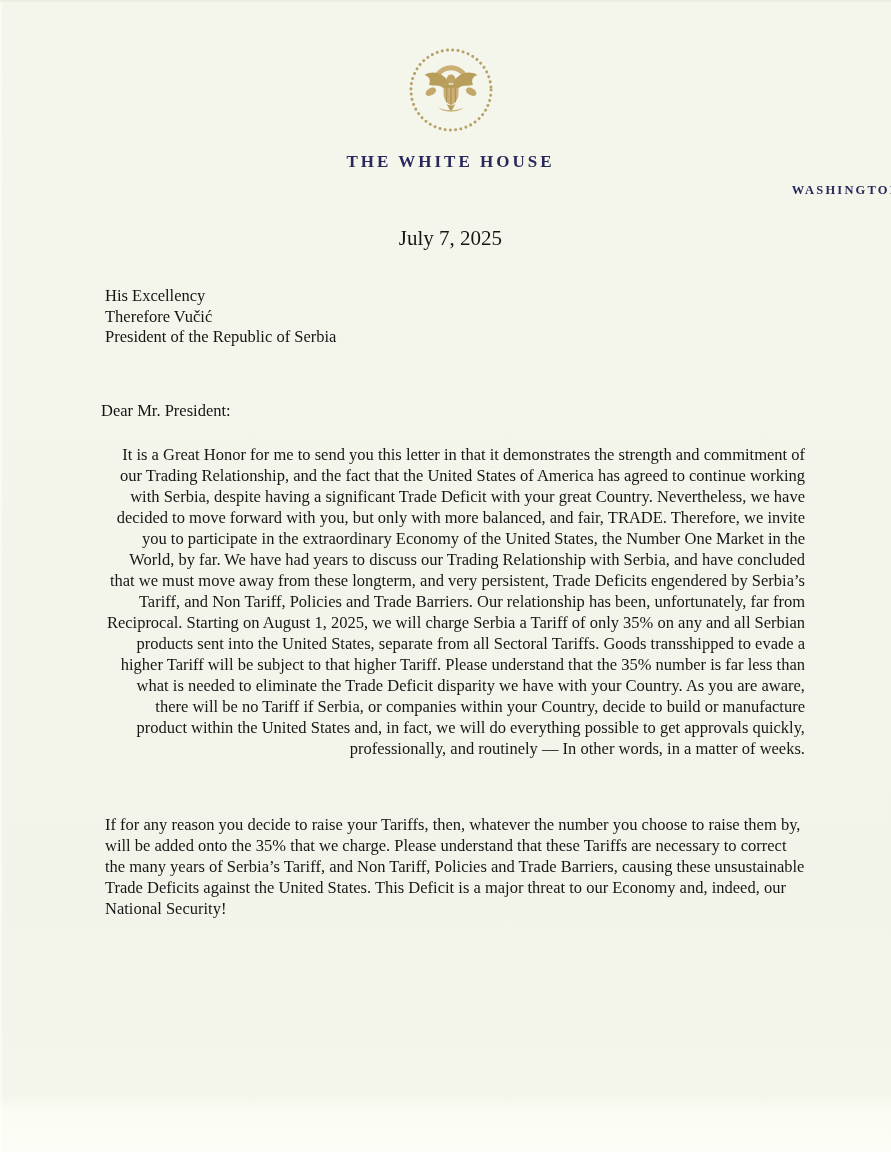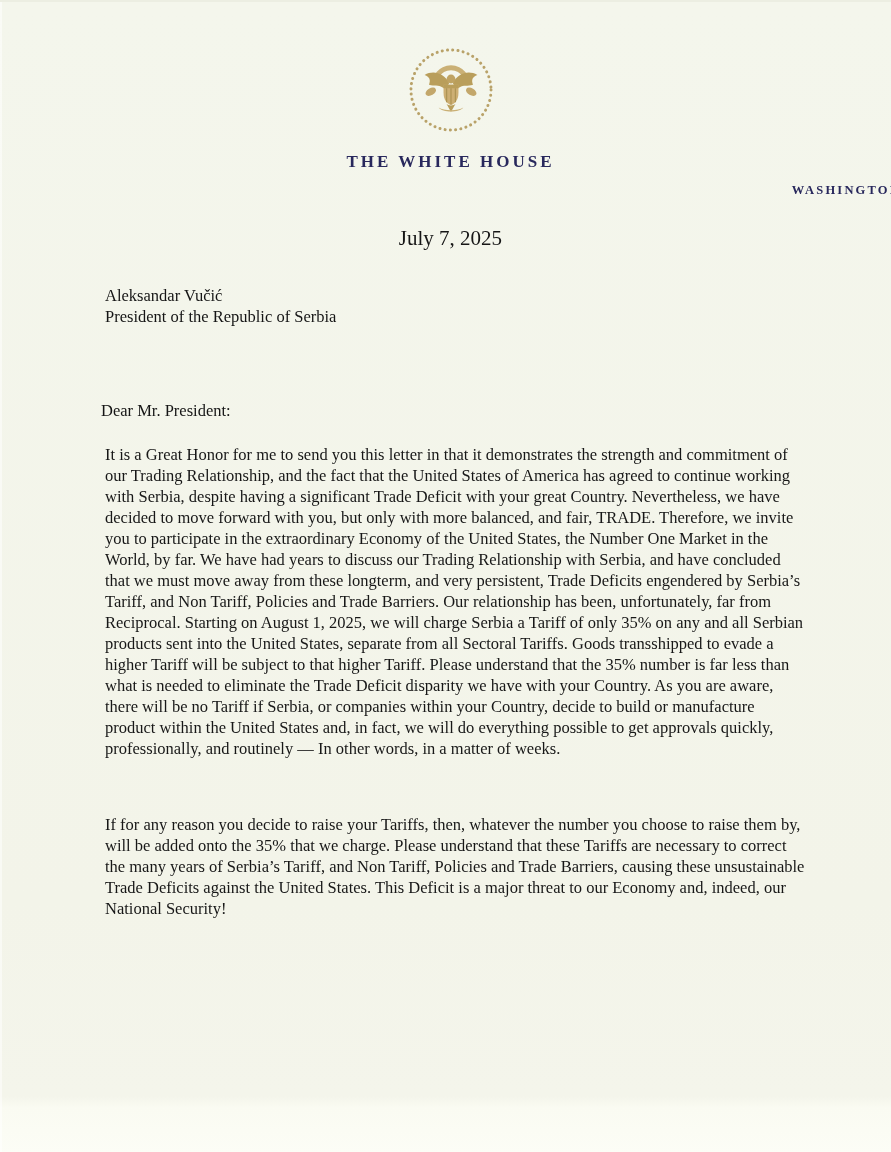--- a/index.html
+++ b/index.html
@@ -79,21 +79,21 @@
   .para {
     position: absolute;
     left: 105px;
     width: 700px;
     margin: 0;
     font-size: 16.5px;
     line-height: 21px;
     text-align: left;
     color: #171717;
   }
-  .para1 { top: 442px; }
+  .para1 { top: 442px; text-align: right; }
   .para2 { top: 812px; }
 </style>
 </head>
 <body>
 
 <div class="page">
 
   <div class="seal">
     <svg viewBox="0 0 100 100" xmlns="http://www.w3.org/2000/svg" aria-hidden="true">
 
@@ -119,21 +119,22 @@
       <path d="M36 70 C42 74 58 74 64 70 C60 76 40 76 36 70 Z" fill="#c7ab6c"></path>
     </svg>
   </div>
 
   <div class="wh-title">THE WHITE HOUSE</div>
   <div class="wh-sub">WASHINGTON</div>
 
   <div class="date-line">July 7, 2025</div>
 
   <address class="recipient">
-    <div>Aleksandar Vučić</div>
+    <div>His Excellency</div>
+    <div>Therefore Vučić</div>
     <div>President of the Republic of Serbia</div>
   </address>
 
   <div class="salutation">Dear Mr. President:</div>
 
   <p class="para para1">It is a Great Honor for me to send you this letter in that it demonstrates the strength and commitment of our Trading Relationship, and the fact that the United States of America has agreed to continue working with Serbia, despite having a significant Trade Deficit with your great Country. Nevertheless, we have decided to move forward with you, but only with more balanced, and fair, TRADE. Therefore, we invite you to participate in the extraordinary Economy of the United States, the Number One Market in the World, by far. We have had years to discuss our Trading Relationship with Serbia, and have concluded that we must move away from these longterm, and very persistent, Trade Deficits engendered by Serbia’s Tariff, and Non Tariff, Policies and Trade Barriers. Our relationship has been, unfortunately, far from Reciprocal. Starting on August 1, 2025, we will charge Serbia a Tariff of only 35% on any and all Serbian products sent into the United States, separate from all Sectoral Tariffs. Goods transshipped to evade a higher Tariff will be subject to that higher Tariff. Please understand that the 35% number is far less than what is needed to eliminate the Trade Deficit disparity we have with your Country. As you are aware, there will be no Tariff if Serbia, or companies within your Country, decide to build or manufacture product within the United States and, in fact, we will do everything possible to get approvals quickly, professionally, and routinely — In other words, in a matter of weeks.</p>
   <p class="para para2">If for any reason you decide to raise your Tariffs, then, whatever the number you choose to raise them by, will be added onto the 35% that we charge. Please understand that these Tariffs are necessary to correct the many years of Serbia’s Tariff, and Non Tariff, Policies and Trade Barriers, causing these unsustainable Trade Deficits against the United States. This Deficit is a major threat to our Economy and, indeed, our National Security!</p>
 
 </div>
 

